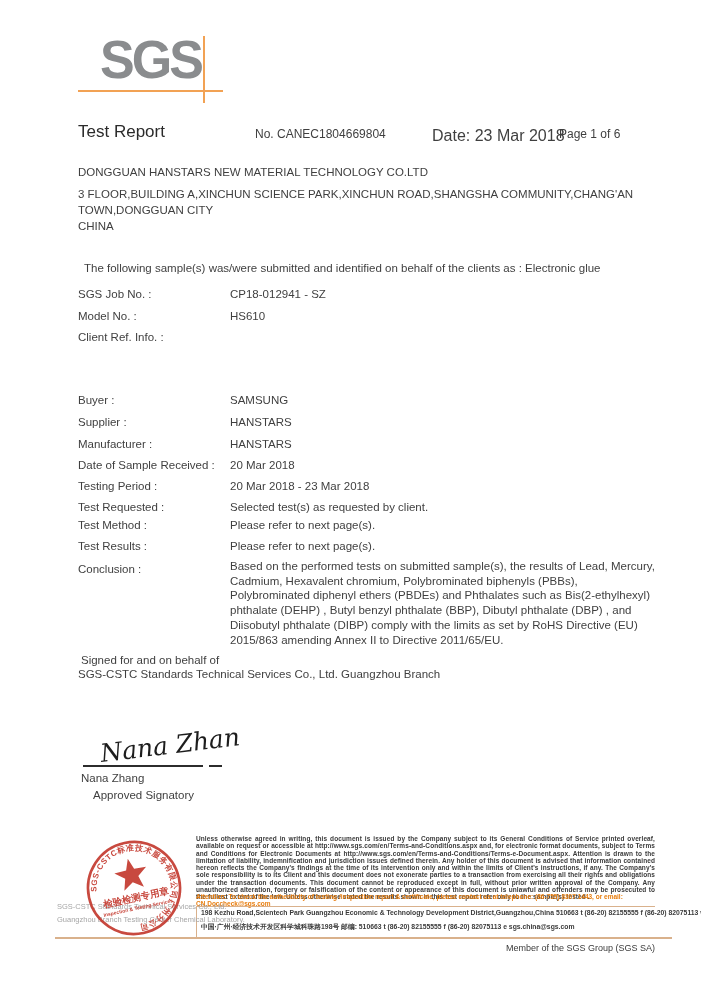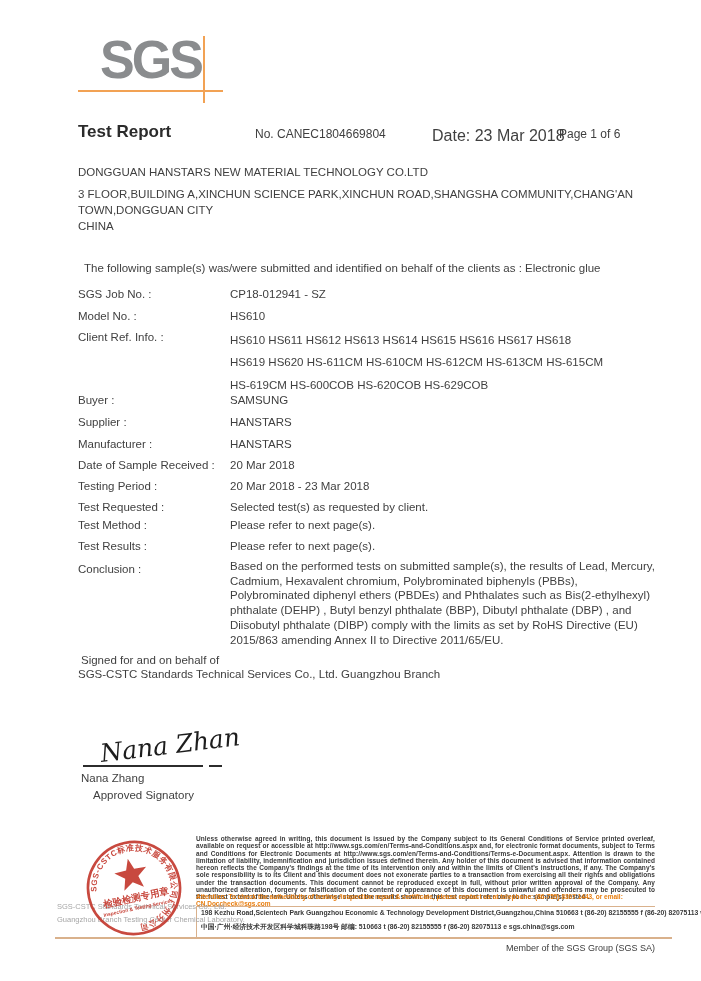--- a/index.html
+++ b/index.html
@@ -12,21 +12,21 @@
 
   
   .logo-text{
     left:100px;top:34px;font-size:52px;font-weight:bold;color:#8a8c8e;
     letter-spacing:-3px;line-height:1;transform:scaleY(1.02);
   }
   .logo-hline{left:78px;top:90px;width:145px;height:2px;background:#f2a254;}
   .logo-vline{left:203px;top:36px;width:2px;height:67px;background:#f2a254;}
 
   
-  .title{left:78px;top:122px;font-size:17px;font-weight:bold;color:#2b2b2b;}
+  .title{left:78px;top:122px;font-size:17px;font-weight:normal;color:#2b2b2b;}
   .report-no{left:255px;top:127px;font-size:12px;}
   .report-date{left:432px;top:127px;font-size:16px;}
   .page-no{left:559px;top:127px;font-size:12px;}
 
   .txt{font-size:11.5px;line-height:16px;}
   .client-name{left:78px;top:164px;}
   .client-address{left:78px;top:186px;white-space:pre-line;}
 
   .intro{left:84px;top:260px;}
 
@@ -87,23 +87,20 @@
 
   <div class="abs txt intro">The following sample(s) was/were submitted and identified on behalf of the clients as : Electronic glue</div>
 
   <div class="abs txt frow-label" style="top:286px">SGS Job No. :</div>
   <div class="abs txt frow-value" style="top:286px">CP18-012941 - SZ</div>
 
   <div class="abs txt frow-label" style="top:308px">Model No. :</div>
   <div class="abs txt frow-value" style="top:308px">HS610</div>
 
   <div class="abs txt frow-label" style="top:329px">Client Ref. Info. :</div>
-  <div class="abs txt frow-value" style="top:329px;line-height:22.3px">HS610 HS611  HS612  HS613  HS614  HS615  HS616   HS617  HS618
-HS619  HS620 HS-611CM  HS-610CM  HS-612CM  HS-613CM  HS-615CM
-HS-619CM   HS-600COB HS-620COB HS-629COB</div>
 
   <div class="abs txt frow-label" style="top:392px">Buyer :</div>
   <div class="abs txt frow-value" style="top:392px">SAMSUNG</div>
 
   <div class="abs txt frow-label" style="top:414px">Supplier :</div>
   <div class="abs txt frow-value" style="top:414px">HANSTARS</div>
 
   <div class="abs txt frow-label" style="top:436px">Manufacturer :</div>
   <div class="abs txt frow-value" style="top:436px">HANSTARS</div>
 

